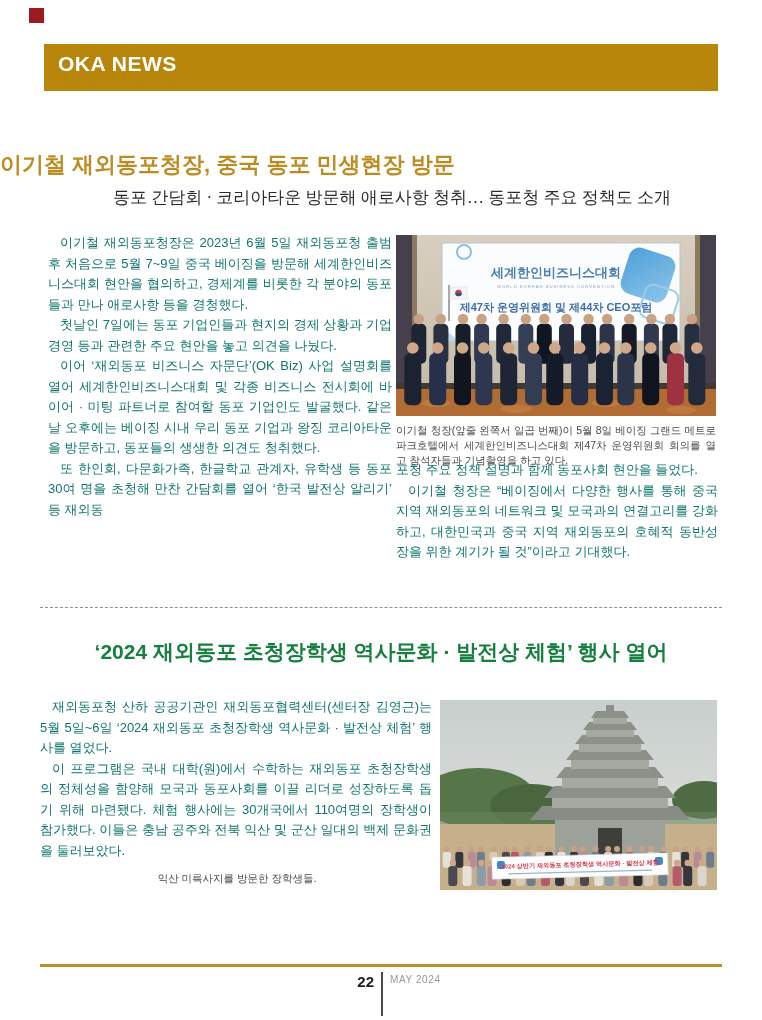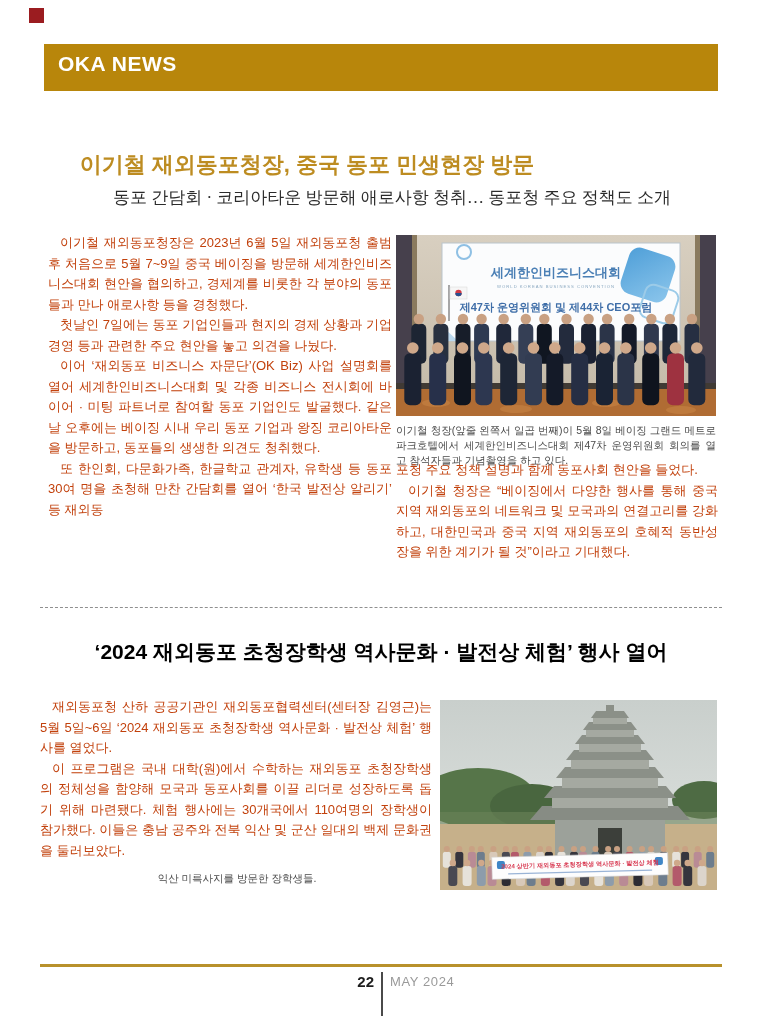--- a/index.html
+++ b/index.html
@@ -9,47 +9,47 @@
   .abs{position:absolute;}
 
   
   #corner-mark{left:29px;top:8px;width:15px;height:15px;background:#9b1c20;}
 
   
   #header-bar{left:44px;top:44px;width:674px;height:47px;background:#b8860b;}
   #header-title{left:58px;top:52px;font-size:21px;font-weight:bold;color:#ffffff;letter-spacing:.5px;}
 
   
-  #a1-title{left:0;top:150px;width:614px;text-align:center;font-size:22px;font-weight:bold;color:#bd8c21;}
+  #a1-title{left:0;top:150px;width:614px;font-size:22px;font-weight:bold;color:#bd8c21;}
   #a1-subtitle{left:0;top:186px;width:762px;text-align:center;font-size:17px;color:#2b2b2b;
                font-family:"Liberation Serif","DejaVu Serif",serif;padding-left:11px;}
 
-  .bodycol{font-size:13px;line-height:20.5px;text-align:justify;color:#c2410c;}
+  .bodycol{font-size:13px;line-height:20.5px;text-align:justify;color:#0f766e;}
   .bodycol p{margin:0;text-indent:12px;}
   #a1-left{left:48px;top:233px;width:344px;}
   #a1-right{left:396px;top:460px;width:322px;}
   #a1-right p.noindent{text-indent:0;}
 
   #a1-photo{left:396px;top:235px;width:320px;height:181px;}
   #a1-caption{left:396px;top:423px;width:320px;font-size:10.5px;line-height:15px;color:#4a4a4a;text-align:justify;}
 
   
   #divider{left:40px;top:607px;width:682px;border-top:1.5px dashed #8f8f8f;}
 
   
-  #a2-title{left:0;top:638px;width:762px;text-align:center;font-size:21px;font-weight:bold;color:#000000;}
+  #a2-title{left:0;top:638px;width:762px;text-align:center;font-size:21px;font-weight:bold;color:#15803d;}
   #a2-left{left:40px;top:697px;width:392px;}
   #a2-photo{left:440px;top:700px;width:277px;height:190px;}
   #a2-caption{left:40px;top:872px;width:394px;text-align:center;font-size:10.5px;color:#4a4a4a;}
 
   
   #footer-line{left:40px;top:964px;width:682px;height:3px;background:#b8912b;}
   #page-number{left:330px;top:973px;width:44px;text-align:right;font-size:15px;font-weight:bold;color:#1d1d1d;}
   #footer-sep{left:381px;top:972px;width:2px;height:44px;background:#4a4a4a;}
-  #footer-issue{left:390px;top:974px;font-size:13px;color:#9a9a9a;letter-spacing:.6px;}
+  #footer-issue{left:390px;top:974px;font-size:10px;color:#9a9a9a;letter-spacing:.6px;}
 
   svg text{font-family:"Liberation Sans","DejaVu Sans",sans-serif;}
 </style>
 </head>
 <body>
 
 <div id="page">
 
   <div class="abs" id="corner-mark"></div>
 

